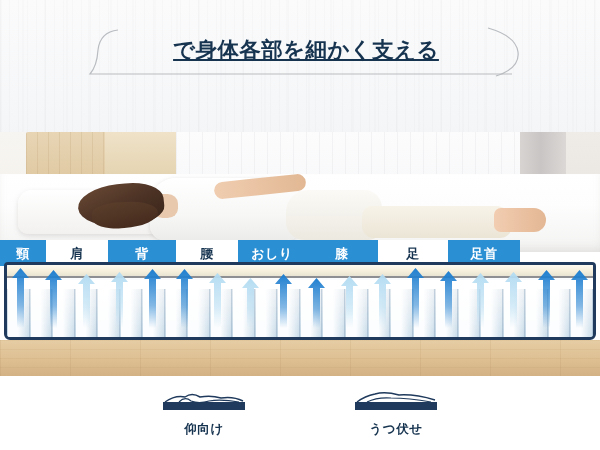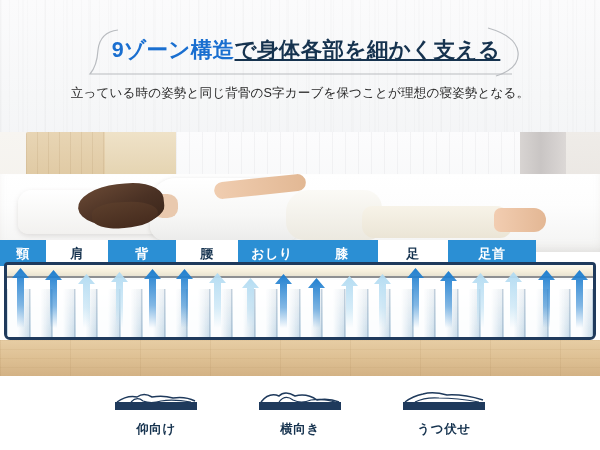--- a/index.html
+++ b/index.html
@@ -209,21 +209,21 @@
       repeating-linear-gradient(90deg,
         rgba(150,110,60,.10) 0 1px, rgba(0,0,0,0) 1px 70px),
       repeating-linear-gradient(180deg,
         rgba(150,110,60,.07) 0 1px, rgba(0,0,0,0) 1px 9px),
       linear-gradient(180deg,#e7cda4 0%, #ddbf92 55%, #d3b285 100%);
   }
 
   
   .positions{
     position:absolute; left:0; top:384px; width:600px; height:62px;
-    display:flex; justify-content:center; gap:48px;
+    display:flex; justify-content:center; gap:96px;
   }
   .pos{
     width:96px; display:flex; flex-direction:column; align-items:center;
   }
   .pos-icon{ width:90px; height:30px; }
   .pos-label{
     margin-top:7px; font-size:12.5px; font-weight:bold;
     color:#16334f; letter-spacing:.6px; white-space:nowrap;
   }
 </style>
@@ -233,27 +233,25 @@
 <div id="stage">
 
   <div class="backdrop"></div>
 
   <div class="title-wrap">
     <svg viewBox="0 0 436 60">
       <path d="M30 8 Q12 10 10 28 Q9 44 2 52 L424 52" fill="none" stroke="#b9bcc0" stroke-width="1.2"></path>
       <path d="M400 6 Q428 14 430 30 Q432 46 408 54" fill="none" stroke="#b9bcc0" stroke-width="1.2"></path>
     </svg>
     <div class="title">
-      <span class="t-accent">9ゾーン構造</span>
         <span class="t-main">で身体各部を細かく支える</span>
     </div>
   </div>
 
   <div class="subtitle">
-    <div>立っている時の姿勢と同じ背骨のS字カーブを保つことが理想の寝姿勢となる。</div>
   </div>
 
   <div class="scene">
     <div class="wall"></div>
     <div class="wood-head"></div>
     <div class="wood-head2"></div>
     <div class="curtain"></div>
     <div class="curtain-dark"></div>
     <div class="wall-right"></div>
     <div class="duvet"></div>
@@ -283,21 +281,21 @@
       </div>
       <div class="zone blue" style="width: 68px;">
         <span>おしり</span>
       </div>
       <div class="zone blue" style="width: 72px;">
         <span>膝</span>
       </div>
       <div class="zone white" style="width: 70px;">
         <span>足</span>
       </div>
-      <div class="zone blue" style="width: 88px;">
+      <div class="zone blue" style="width: 72px;">
         <span>足首</span>
       </div>
     </div>
 
   <div class="mattress">
     <div class="mat-body">
       <div class="mat-foam"></div>
       <div class="mat-gap"></div>
       <div class="coils" id="coils">
           <div class="coil"></div>
@@ -555,28 +553,20 @@
         <svg class="pos-icon" viewBox="0 0 90 30">
           <rect x="4" y="18" width="82" height="8" fill="#1f3a5c"></rect>
           <path d="M6 18 Q16 11 26 13 Q33 8 41 13 Q52 11 62 14 Q74 12 84 17" fill="none" stroke="#1f3a5c" stroke-width="1.5"></path>
           <path d="M20 18 Q26 12 32 17 Q40 20 50 17 Q62 15 80 18" fill="none" stroke="#1f3a5c" stroke-width="1.2"></path>
         </svg>
         <div class="pos-label">仰向け</div>
       </div>
       <div class="pos">
         <svg class="pos-icon" viewBox="0 0 90 30">
           <rect x="4" y="18" width="82" height="8" fill="#1f3a5c"></rect>
-          <path d="M6 18 Q14 8 24 12 Q30 6 40 12 Q52 9 62 16 Q74 14 84 18" fill="none" stroke="#1f3a5c" stroke-width="1.5"></path>
-          <path d="M24 18 Q30 10 38 16 Q46 20 56 16 Q68 14 80 18" fill="none" stroke="#1f3a5c" stroke-width="1.2"></path>
-        </svg>
-        <div class="pos-label">横向き</div>
-      </div>
-      <div class="pos">
-        <svg class="pos-icon" viewBox="0 0 90 30">
-          <rect x="4" y="18" width="82" height="8" fill="#1f3a5c"></rect>
           <path d="M6 18 Q14 12 24 10 Q34 7 48 11 Q64 10 84 16" fill="none" stroke="#1f3a5c" stroke-width="1.5"></path>
           <path d="M16 18 Q26 13 40 14 Q58 14 80 18" fill="none" stroke="#1f3a5c" stroke-width="1.2"></path>
         </svg>
         <div class="pos-label">うつ伏せ</div>
       </div>
     </div>
 
 </div>
 
 </body></html>

